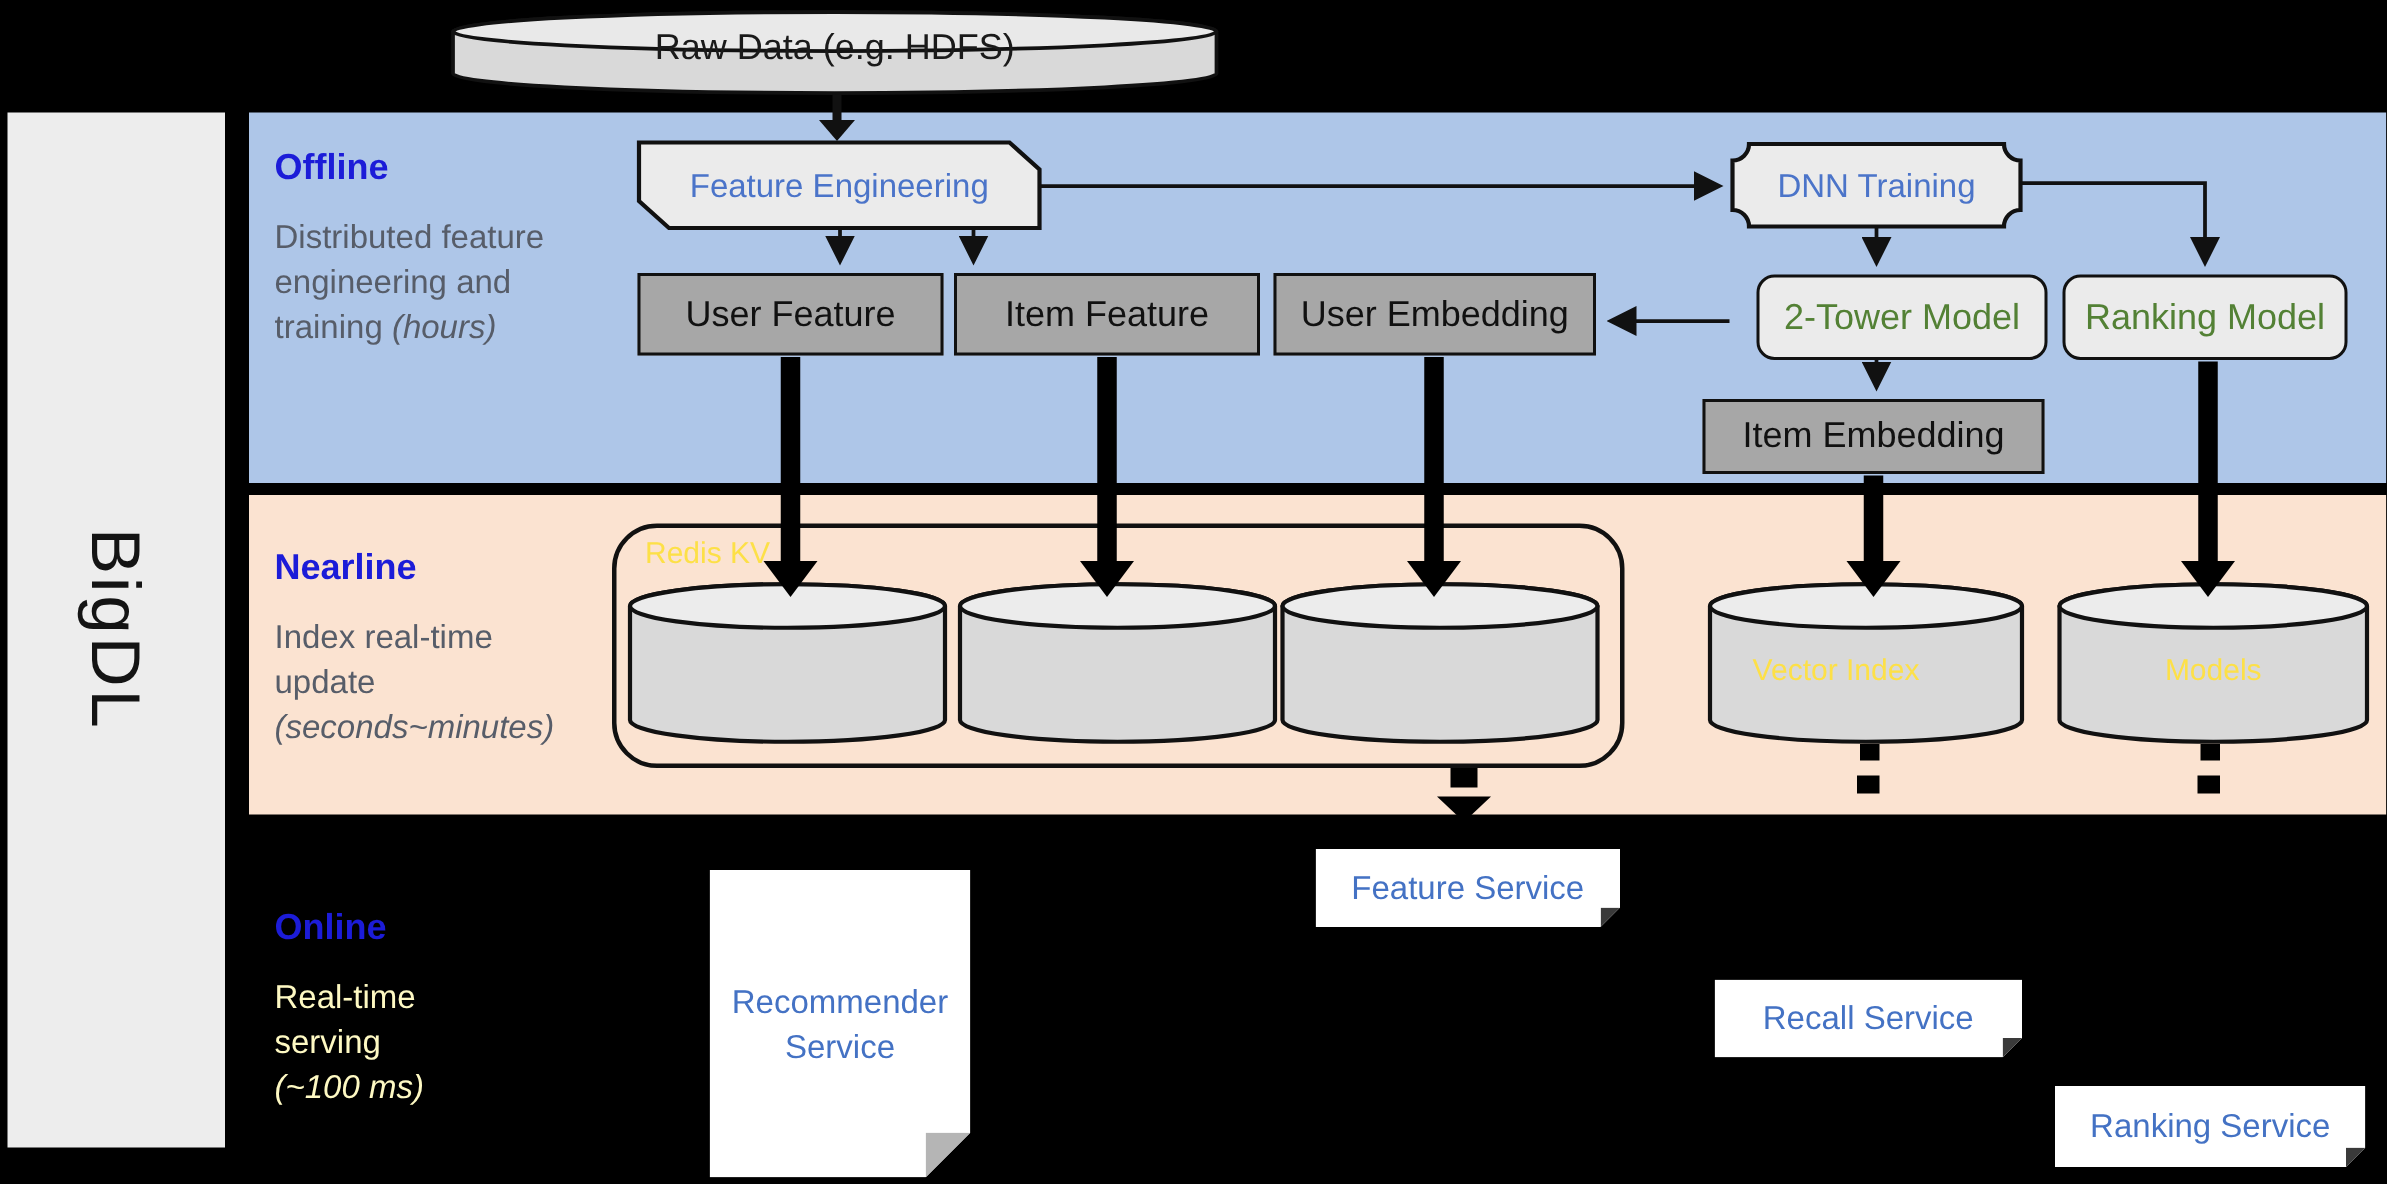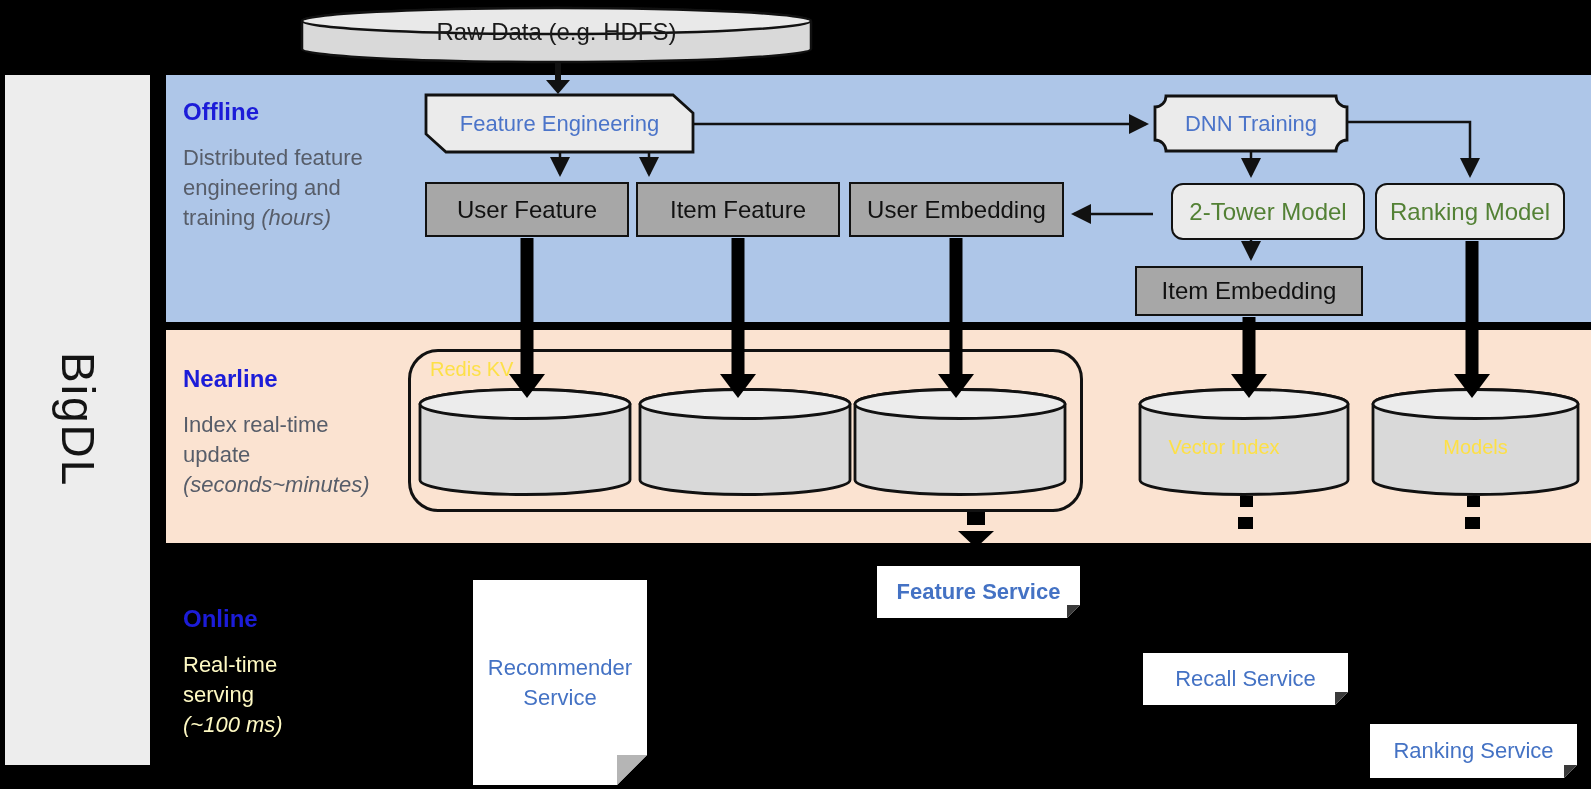--- a/index.html
+++ b/index.html
@@ -169,21 +169,21 @@
 
   <div class="cyl-label" style="position:absolute;left:430px;top:358px;z-index:10;">Redis KV</div>
   <div class="node cyl-label" style="left:1140px;top:425px;width:168px;height:44px;">Vector Index</div>
   <div class="node cyl-label" style="left:1373px;top:425px;width:205px;height:44px;">Models</div>
 
   <div class="node doc" style="left:473px;top:580px;width:174px;height:205px;">
     <span>Recommender Service</span>
   </div>
   <div class="fold" style="position:absolute;left:617px;top:755px;width:30px;height:30px;background:#b5b5b5;clip-path:polygon(0 0,100% 0,0 100%);z-index:11;"></div>
 
-  <div class="node service" style="left:877px;top:566px;width:203px;height:52px;font-weight:bold;">
+  <div class="node service" style="left:877px;top:566px;width:203px;height:52px;">
     <span>Feature Service</span>
   </div>
   <div style="position:absolute;left:1067px;top:605px;width:13px;height:13px;background:#3a3a3a;clip-path:polygon(0 0,100% 0,0 100%);z-index:11;"></div>
 
   <div class="node service" style="left:1143px;top:653px;width:205px;height:52px;">
     <span>Recall Service</span>
   </div>
   <div style="position:absolute;left:1335px;top:692px;width:13px;height:13px;background:#3a3a3a;clip-path:polygon(0 0,100% 0,0 100%);z-index:11;"></div>
 
   <div class="node service" style="left:1370px;top:724px;width:207px;height:54px;">

